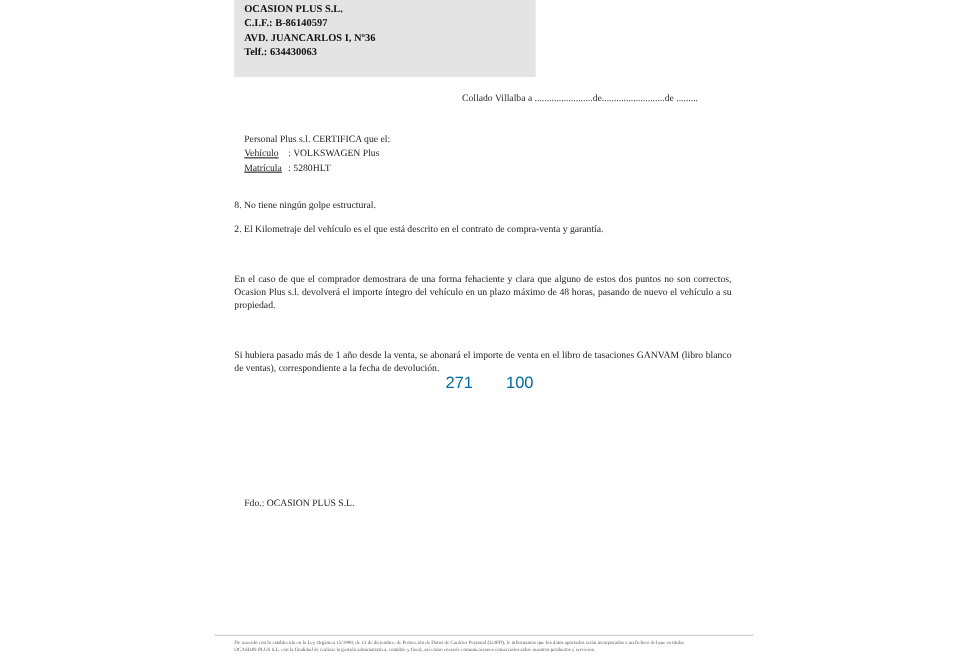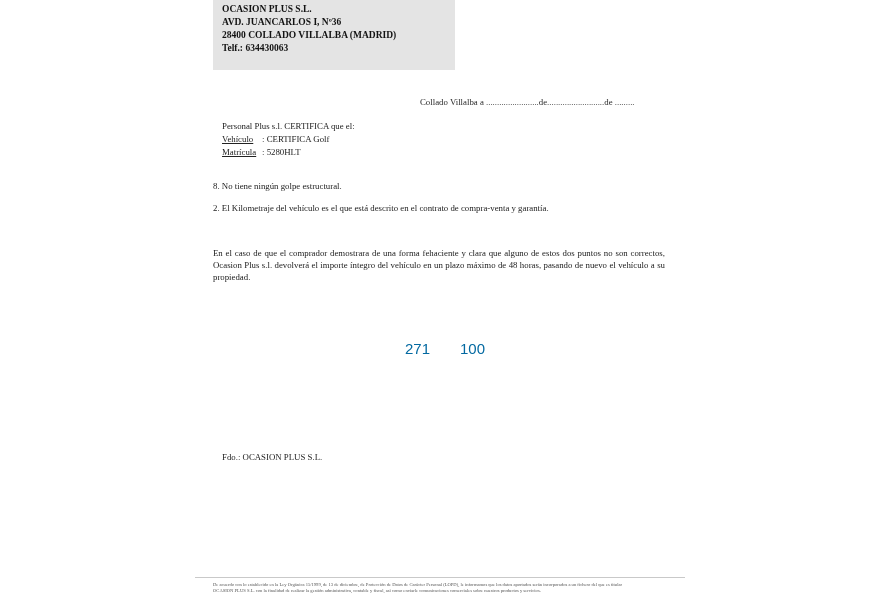--- a/index.html
+++ b/index.html
@@ -21,37 +21,37 @@
   .doc {
     position: absolute;
     inset: 0;
     color: #262626;
     filter: blur(0.3px);
   }
   .header-block {
     position: absolute;
     left: 213px;
     top: 0;
-    width: 242px;
+    width: 274px;
     height: 70px;
     background: #e4e4e4;
     box-sizing: border-box;
     padding: 3px 0 0 9px;
   }
   .header-line {
     font-weight: bold;
     font-size: 9.5px;
     line-height: 13px;
     color: #121212;
     white-space: nowrap;
   }
   .date-line {
     position: absolute;
     left: 420px;
-    top: 97px;
+    top: 84px;
     font-size: 8.8px;
     color: #2a2a2a;
     white-space: nowrap;
     text-align: right;
   }
   .certify {
     position: absolute;
     left: 222px;
     top: 120px;
     font-size: 8.8px;
@@ -121,37 +121,38 @@
 </style>
 </head>
 <body>
 
 <div class="stage">
 
   <div class="doc">
 
     <div class="header-block">
       <div class="header-line">OCASION PLUS S.L.</div>
+      <div class="header-line">C.I.F.: B-86140597</div>
       <div class="header-line">AVD. JUANCARLOS I, Nº36</div>
-      <div class="header-line">28400 COLLADO VILLALBA (MADRID)</div>
       <div class="header-line">Telf.: 634430063</div>
     </div>
 
     <div class="date-line">Collado Villalba a ........................de..........................de .........</div>
 
     <div class="certify">
       <div class="certify-row">Personal Plus s.l. CERTIFICA que el:</div>
-      <div class="certify-row"><span class="label-cell"><span class="u">Vehículo</span></span><span>: CERTIFICA Golf</span></div>
+      <div class="certify-row"><span class="label-cell"><span class="u">Vehículo</span></span><span>: VOLKSWAGEN Plus</span></div>
       <div class="certify-row"><span class="label-cell"><span class="u">Matrícula</span></span><span>: 5280HLT</span></div>
     </div>
 
     <div class="point point-1">8. No tiene ningún golpe estructural.</div>
     <div class="point point-2">2. El Kilometraje del vehículo es el que está descrito en el contrato de compra-venta y garantía.</div>
 
     <div class="para para-refund">En el caso de que el comprador demostrara de una forma fehaciente y clara que alguno de estos dos puntos no son correctos, Ocasion Plus s.l. devolverá el importe íntegro del vehículo en un plazo máximo de 48 horas, pasando de nuevo el vehículo a su propiedad.</div>
+    <div class="para para-ganvam">Si hubiera pasado más de 1 año desde la venta, se abonará el importe de venta en el libro de tasaciones GANVAM (libro blanco de ventas), correspondiente a la fecha de devolución.</div>
 
     <div class="signature">Fdo.: OCASION PLUS S.L.</div>
 
     <div class="footer-rule"></div>
     <div class="legal">
       <div>De acuerdo con lo establecido en la Ley Orgánica 15/1999, de 13 de diciembre, de Protección de Datos de Carácter Personal (LOPD), le informamos que los datos aportados serán incorporados a un fichero del que es titular</div>
       <div>OCASION PLUS S.L. con la finalidad de realizar la gestión administrativa, contable y fiscal, así como enviarle comunicaciones comerciales sobre nuestros productos y servicios.</div>
     </div>
 
   </div>

